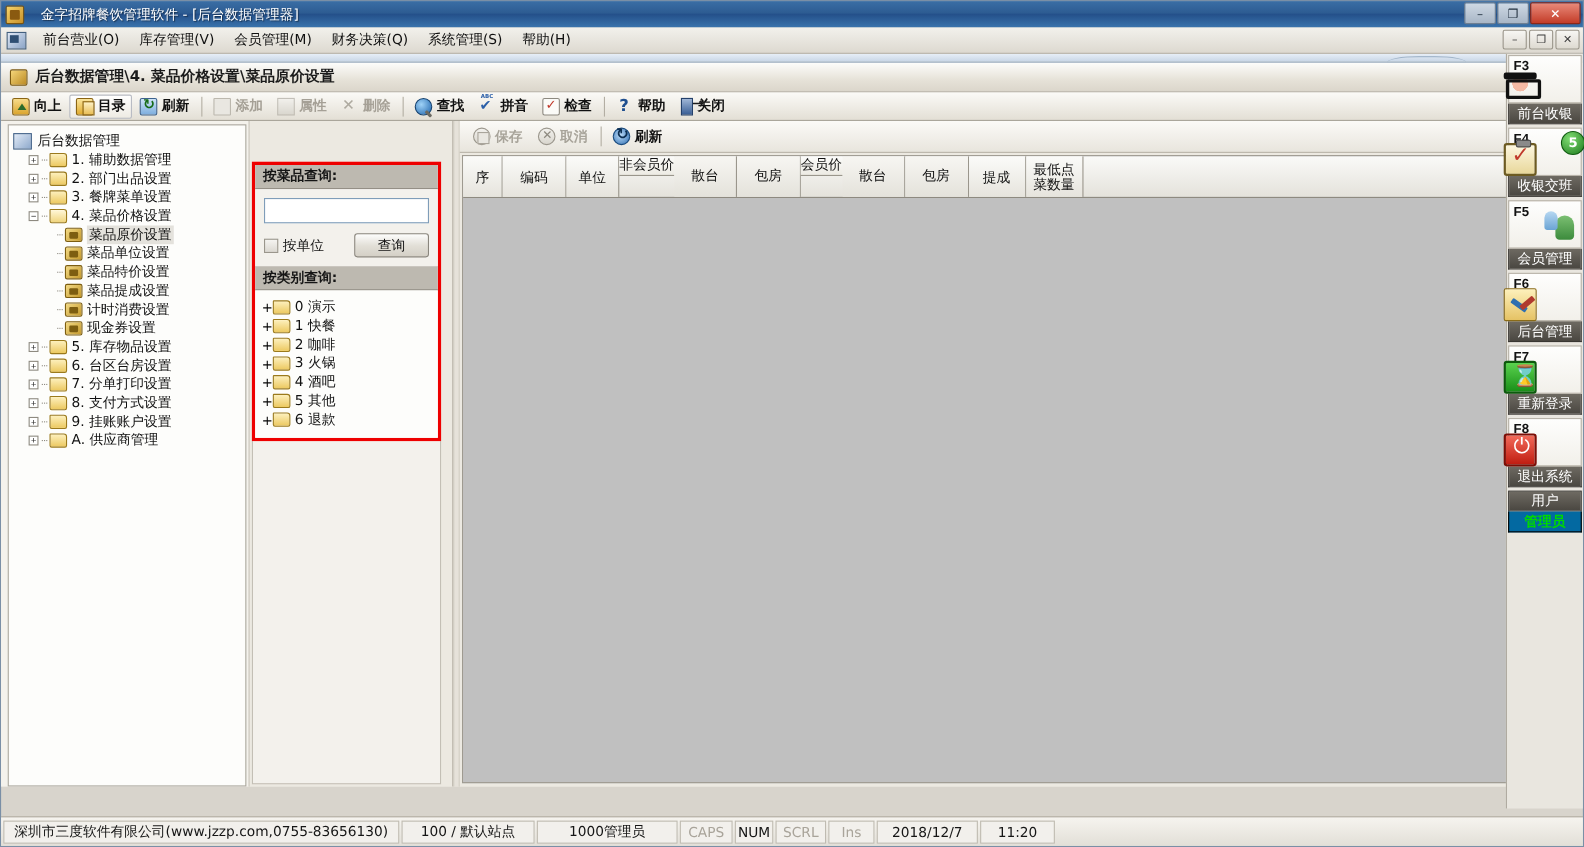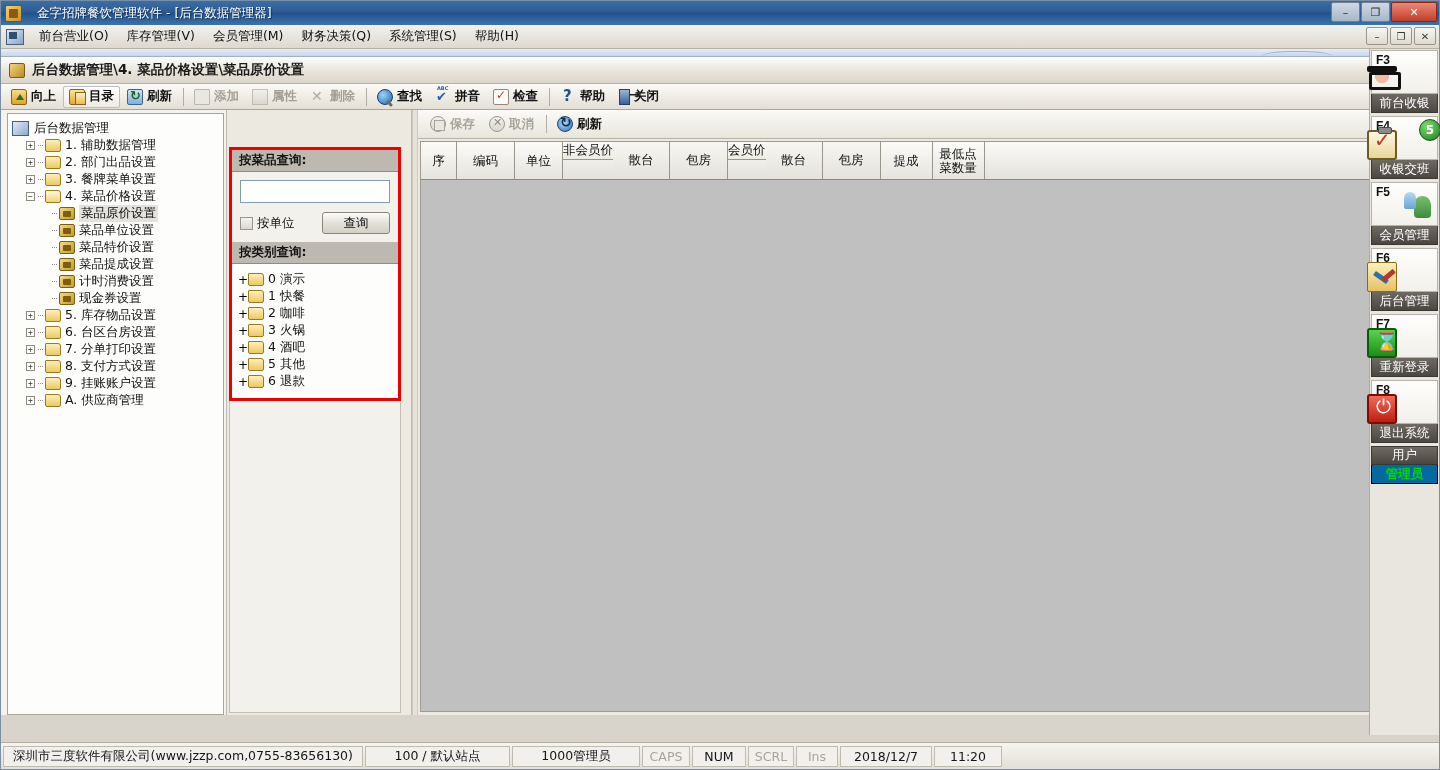--- a/index.html
+++ b/index.html
@@ -861,24 +861,24 @@
       <span class="ricon ri-power"></span>
     </div>
     <div class="rcap">退出系统</div>
 
     <div class="ruser-cap">用户</div>
     <div class="ruser-val">管理员</div>
   </div>
 
   <div class="statusbar">
     <div class="sb-cell" style="width:360px">深圳市三度软件有限公司(www.jzzp.com,0755-83656130)</div>
-    <div class="sb-cell" style="width:145px">100 / 默认站点</div>
+    <div class="sb-cell" style="width:121px">100 / 默认站点</div>
     <div class="sb-cell" style="width:128px">1000管理员</div>
     <div class="sb-cell dim" style="width:48px">CAPS</div>
-    <div class="sb-cell" style="width:54px">NUM</div>
+    <div class="sb-cell" style="width:35px">NUM</div>
     <div class="sb-cell dim" style="width:46px">SCRL</div>
     <div class="sb-cell dim" style="width:42px">Ins</div>
     <div class="sb-cell" style="width:92px">2018/12/7</div>
     <div class="sb-cell" style="width:68px">11:20</div>
     <div class="sb-grow"></div>
   </div>
 
 </div>
 
 </body></html>

